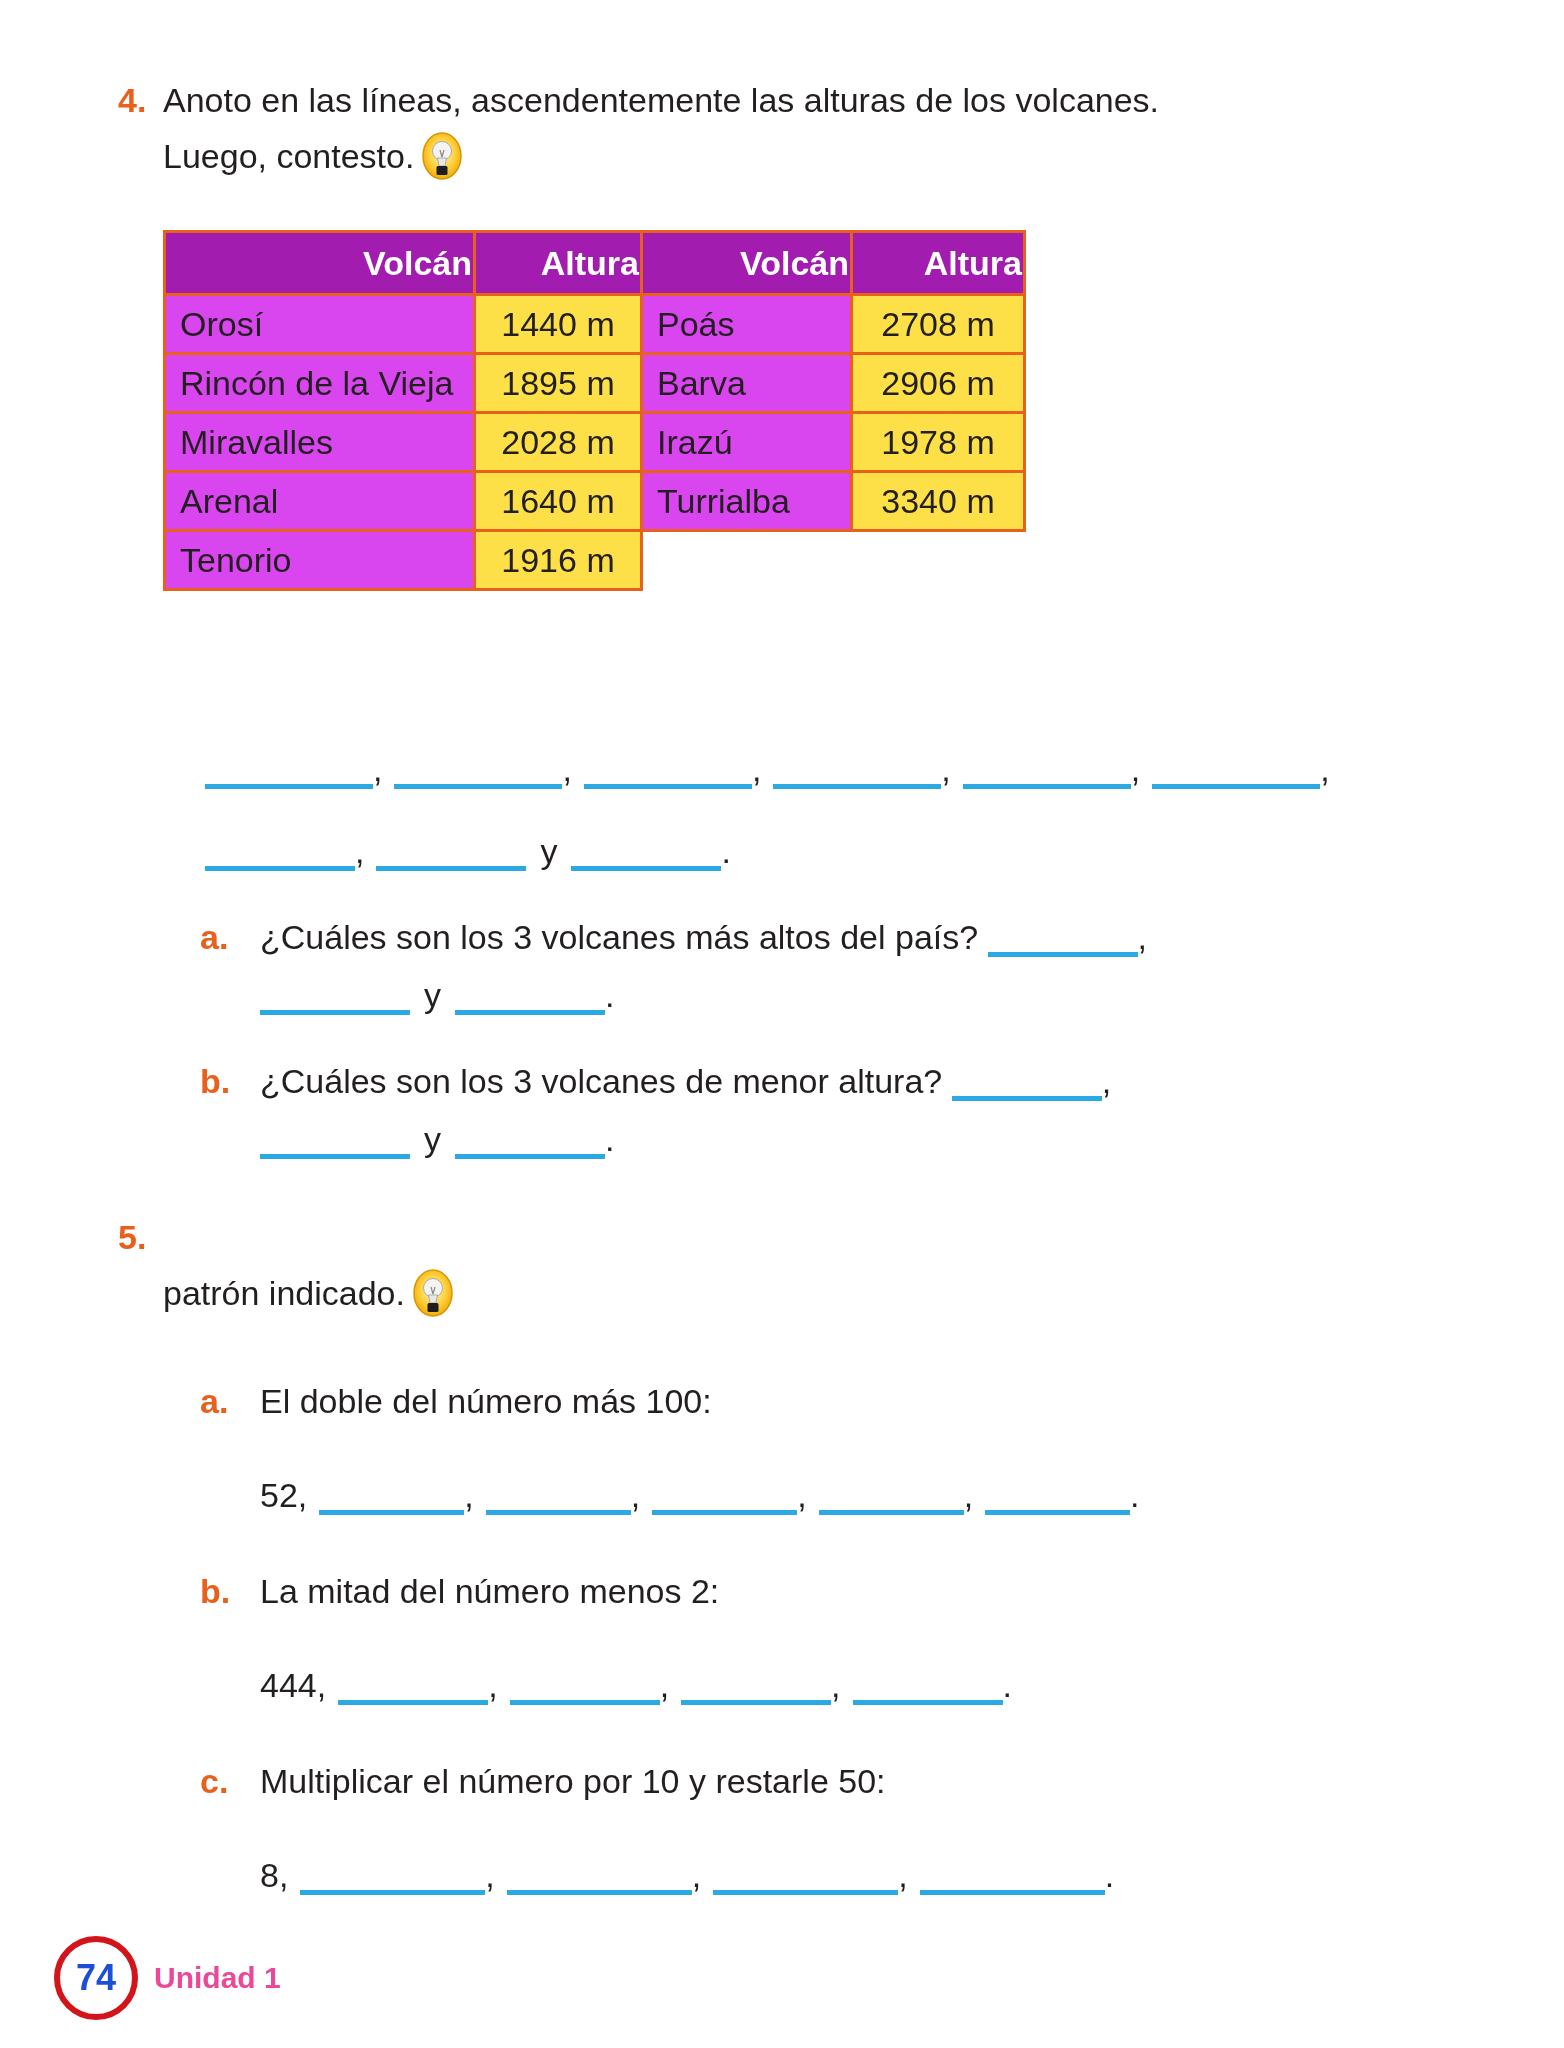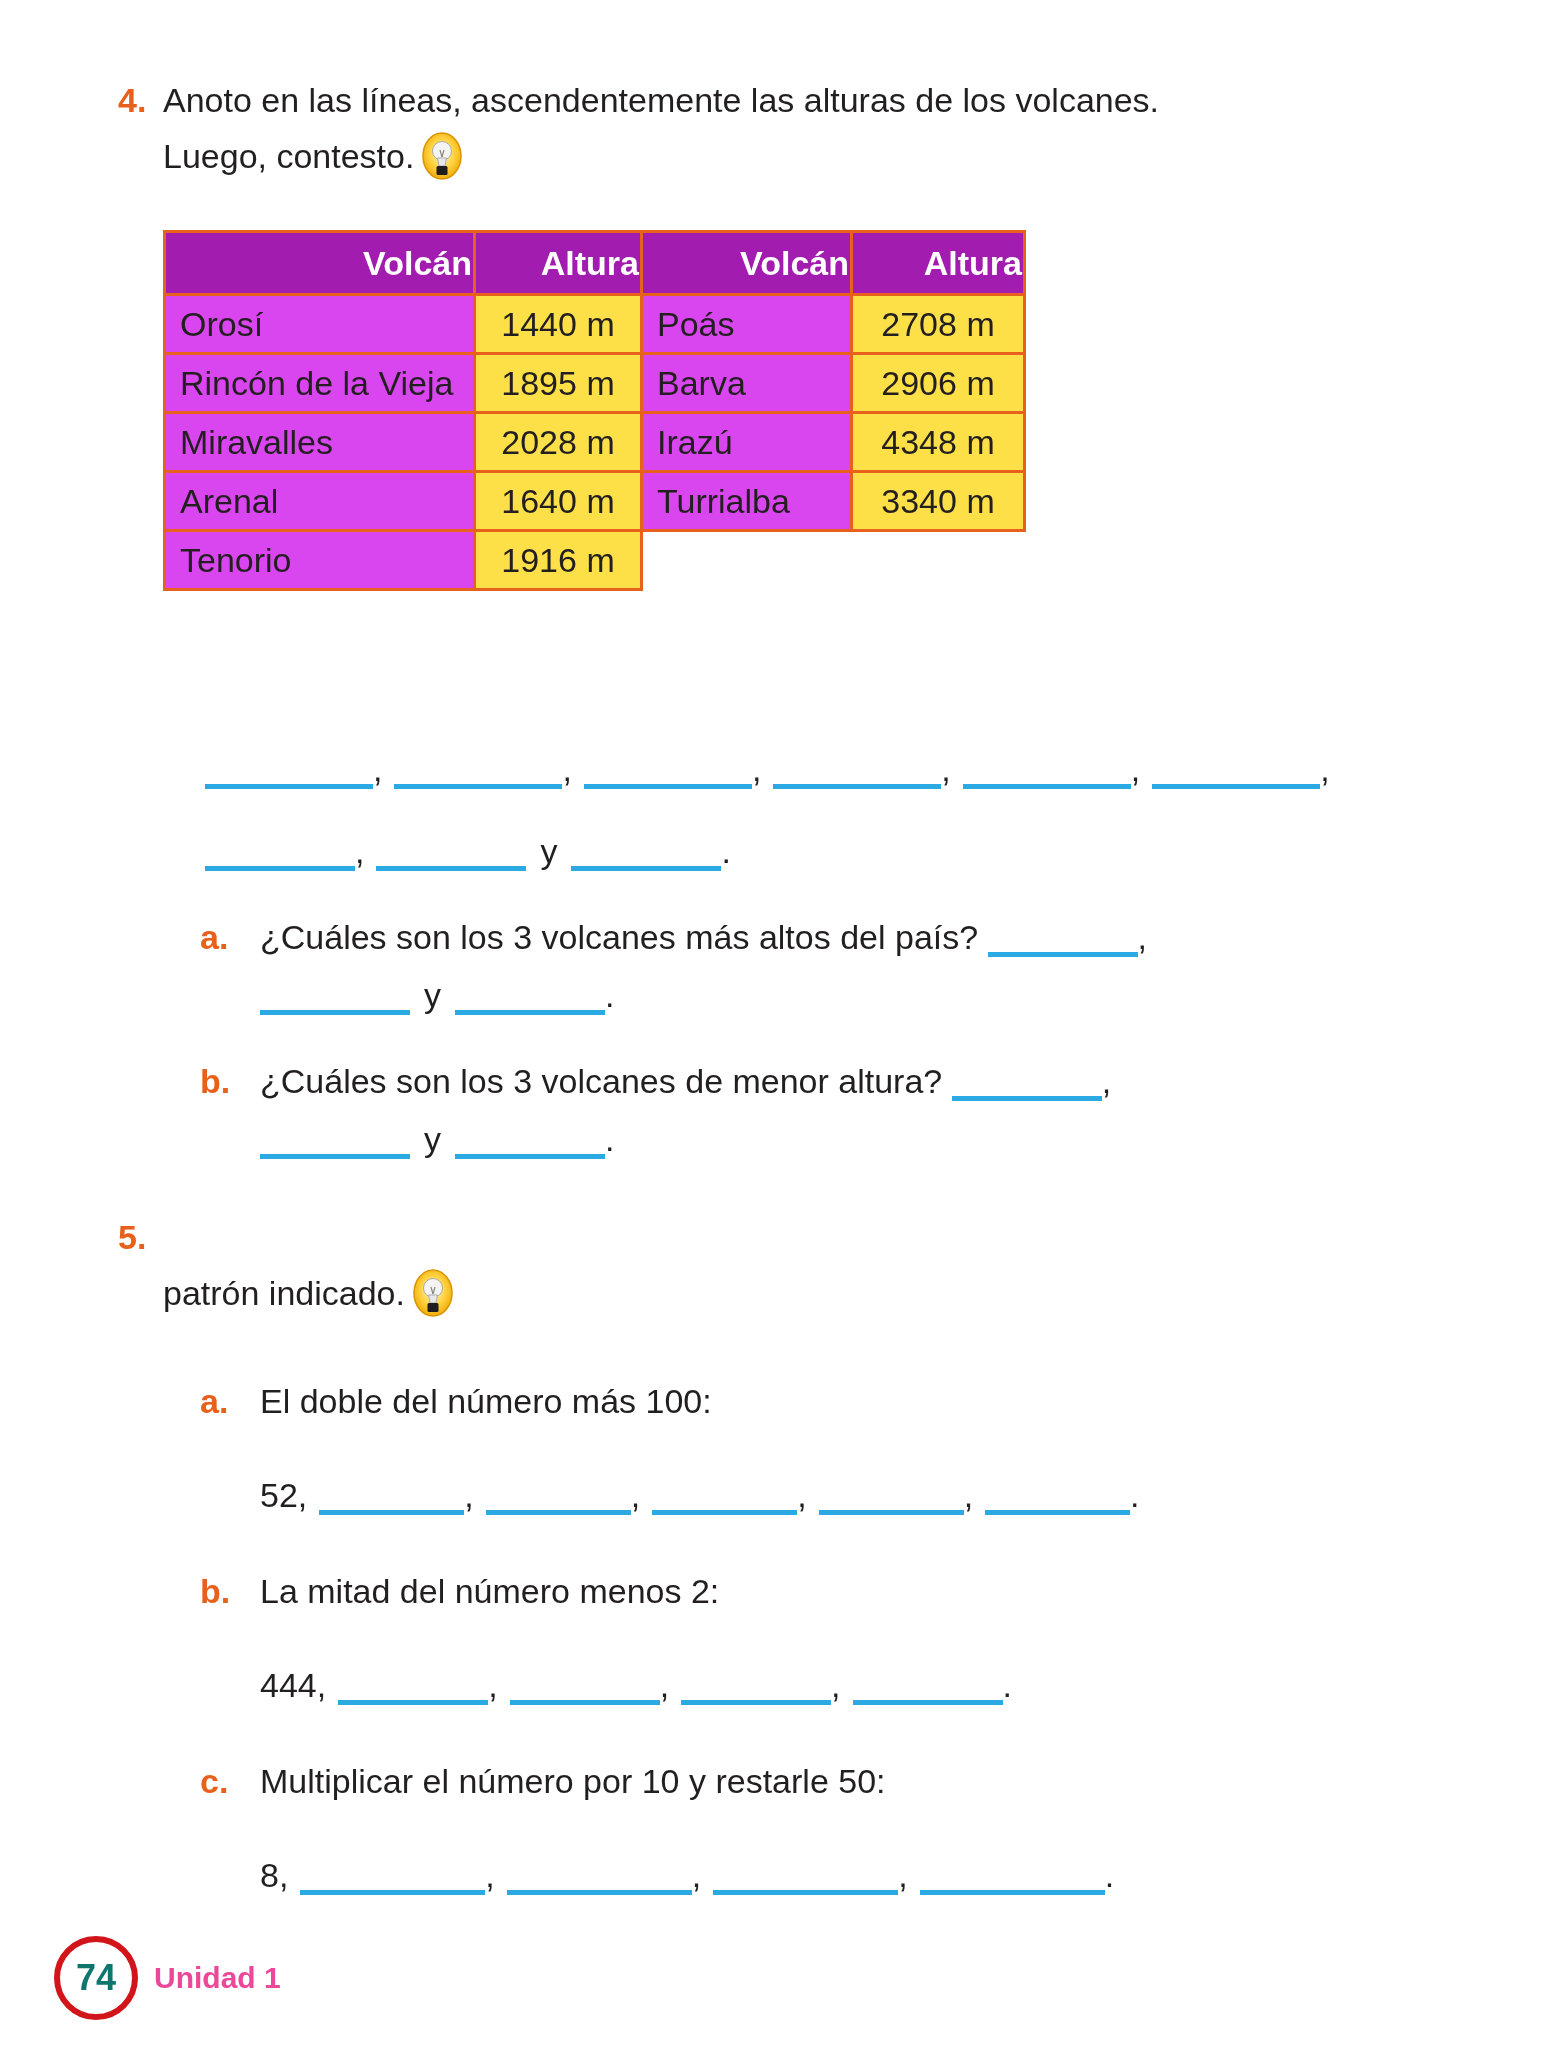--- a/index.html
+++ b/index.html
@@ -54,21 +54,21 @@
   .ex5{margin-top:42px;}
   .seq{margin-left:260px;margin-top:38px;white-space:nowrap;}
   .item{margin-top:40px;}
   .start{margin-right:12px;text-align:right;}
 
   
   .footer{position:absolute;left:0;bottom:28px;display:flex;align-items:center;}
   .page-badge{
     margin-left:54px;width:72px;height:72px;border-radius:50%;
     border:6px solid #D2151B;display:flex;align-items:center;justify-content:center;
-    color:#0f766e;font-weight:bold;font-size:36px;line-height:36px;
+    color:#1d4ed8;font-weight:bold;font-size:36px;line-height:36px;
   }
   .unit{margin-left:16px;color:#ec4899;font-weight:bold;font-size:30px;}
 </style>
 </head>
 <body>
 
 <div class="page">
 
   <div class="ex">
     <span class="ex-num">4.</span>
@@ -109,21 +109,21 @@
     <tr>
       <td>Rincón de la Vieja</td>
       <td class="h">1895 m</td>
       <td>Barva</td>
       <td class="h">2906 m</td>
     </tr>
     <tr>
       <td>Miravalles</td>
       <td class="h">2028 m</td>
       <td>Irazú</td>
-      <td class="h">4348 m</td>
+      <td class="h">1978 m</td>
     </tr>
     <tr>
       <td>Arenal</td>
       <td class="h">1640 m</td>
       <td>Turrialba</td>
       <td class="h">3340 m</td>
     </tr>
     <tr>
       <td>Tenorio</td>
       <td class="h">1916 m</td>

